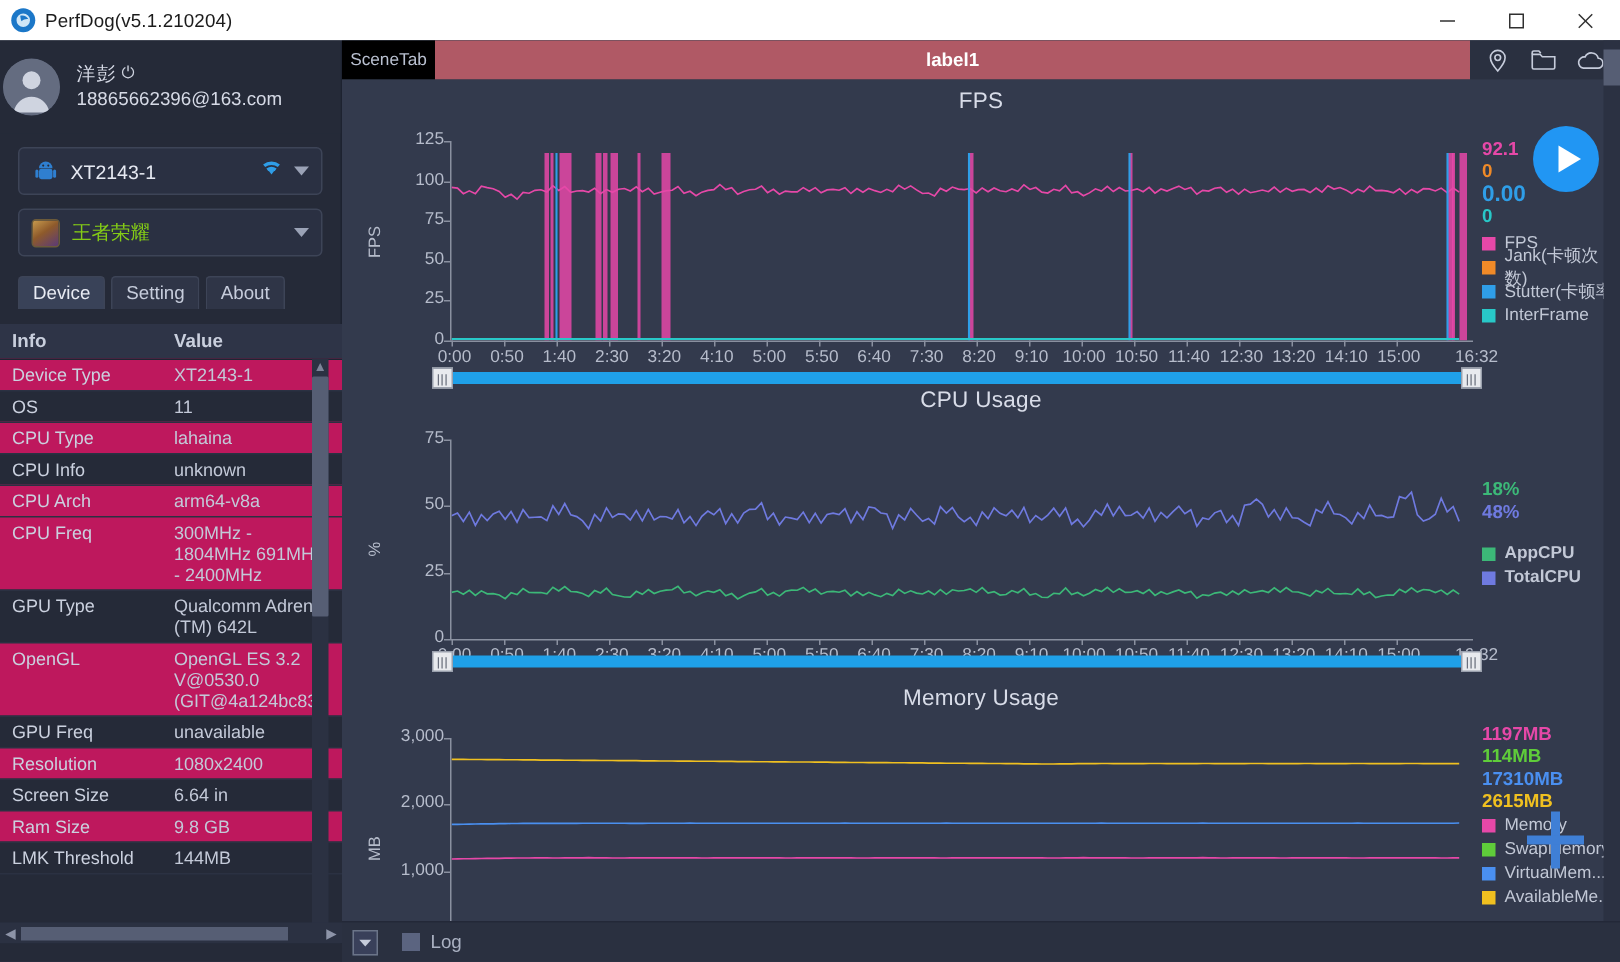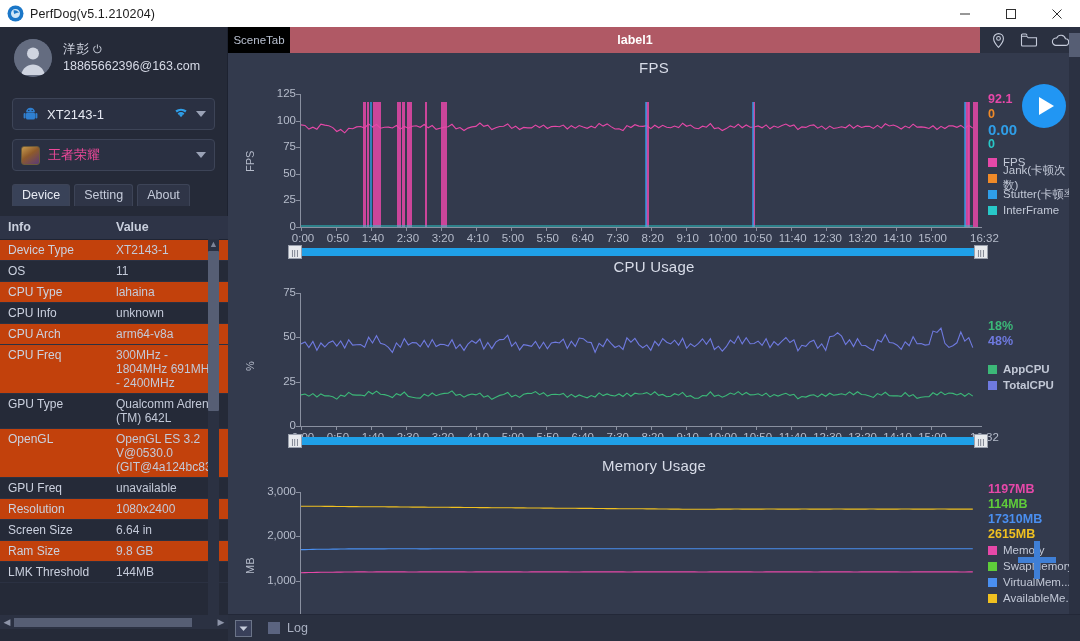--- a/index.html
+++ b/index.html
@@ -23,41 +23,41 @@
     color: #303030;
   }
   .win-btn svg { display: block; }
 
   
   .sidebar {
     position: absolute; left: 0; top: 27px; width: 228px; height: 614px;
     background: #252a38; border-right: 1px solid #1d2230;
   }
   .acct {
-    height: 62px; display: flex; align-items: center; padding-left: 14px;
+    height: 62px; display: flex; align-items: center; padding-left: 2px;
     background: #252a38;
   }
   .avatar {
     width: 38px; height: 38px; border-radius: 50%; background: #5a6275;
     display: flex; align-items: flex-end; justify-content: center; overflow: hidden;
     flex: 0 0 38px;
   }
   .acct-text { margin-left: 11px; line-height: 1.35; }
   .acct-name { font-size: 12.5px; color: #d6dae6; letter-spacing: 1px; }
   .acct-mail { font-size: 12.5px; color: #d6dae6; }
   .power { color: #cfd4e0; font-size: 11px; margin-left: 3px; }
 
   .combo {
     margin: 9px 12px 0 12px; height: 32px; border: 1px solid #3c4considered;
     border: 1px solid #3d4457; border-radius: 4px; background: #2a3042;
     display: flex; align-items: center; padding: 0 8px;
   }
   .combo-ico { width: 18px; height: 18px; flex: 0 0 18px; display:flex; align-items:center; justify-content:center;}
   .combo-label { margin-left: 8px; font-size: 13px; color: #e6e9f2; }
-  .combo-label.dim { color: #ec4899; }
+  .combo-label.dim { color: #84cc16; }
   .combo-right { margin-left: auto; display: flex; align-items: center; gap: 7px; }
   .caret { width: 0; height: 0; border-left: 5px solid transparent; border-right: 5px solid transparent;
            border-top: 6px solid #9aa2b6; }
   .app-ico {
     width: 19px; height: 19px; border-radius: 3px; flex: 0 0 19px;
     background: linear-gradient(145deg,#c79a4d 0%, #8e5a2b 45%, #5a3a78 100%);
     border: 1px solid #6b5a3a;
   }
 
   .tabs { display: flex; margin: 13px 0 0 12px; gap: 4px; }
@@ -74,21 +74,21 @@
   .tbl th {
     text-align: left; font-size: 12.5px; font-weight: bold; color: #c9cfdd;
     background: #2e3purple; background: #2e3447; padding: 4px 8px; height: 23px;
     border-bottom: 1px solid #1f2looking; border-bottom: 1px solid #1f2433;
   }
   .tbl td {
     font-size: 12px; color: #c3c9d8; padding: 3px 8px; vertical-align: top;
     border-bottom: 1px solid #2b3142;
   }
   .tbl col.c1 { width: 108px; }
-  .tbl tr.alt td { background: #c2410c; }
+  .tbl tr.alt td { background: #be185d; }
   .tbl tr td:first-child { color: #cbd1df; }
 
   .vscroll {
     position: absolute; right: 8px; top: 212px; width: 11px; height: 388px;
     background: #2b3142;
   }
   .vscroll .thumb { position:absolute; left:0; top: 12px; width: 11px; height: 160px; background:#565e74; border-radius:1px;}
   .vscroll .arrow { position:absolute; left:1px; width:9px; height:9px; color:#7d langue; color:#7d8498; font-size:9px; text-align:center;}
 
   .hscroll {

